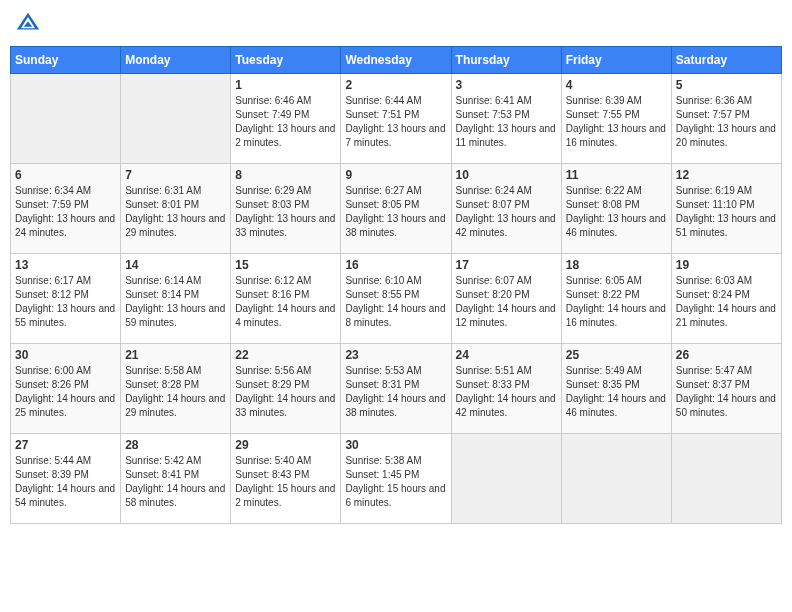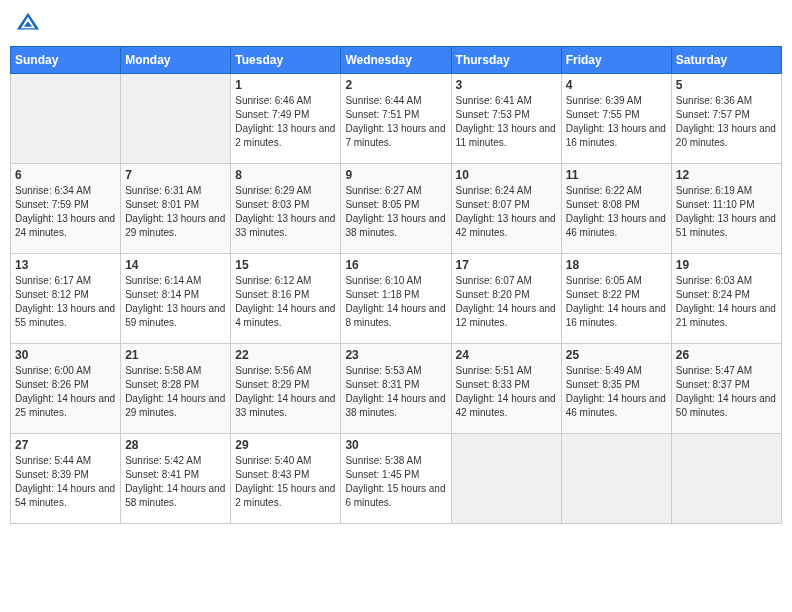--- a/index.html
+++ b/index.html
@@ -234,21 +234,21 @@
         </td>
         <td>
           <span class="day-number">15</span>
           <div class="day-info">Sunrise: 6:12 AM
 Sunset: 8:16 PM
 Daylight: 14 hours and 4 minutes.</div>
         </td>
         <td>
           <span class="day-number">16</span>
           <div class="day-info">Sunrise: 6:10 AM
-Sunset: 1:18 PM
+Sunset: 8:55 PM
 Daylight: 14 hours and 8 minutes.</div>
         </td>
         <td>
           <span class="day-number">17</span>
           <div class="day-info">Sunrise: 6:07 AM
 Sunset: 8:20 PM
 Daylight: 14 hours and 12 minutes.</div>
         </td>
         <td>
           <span class="day-number">18</span>

